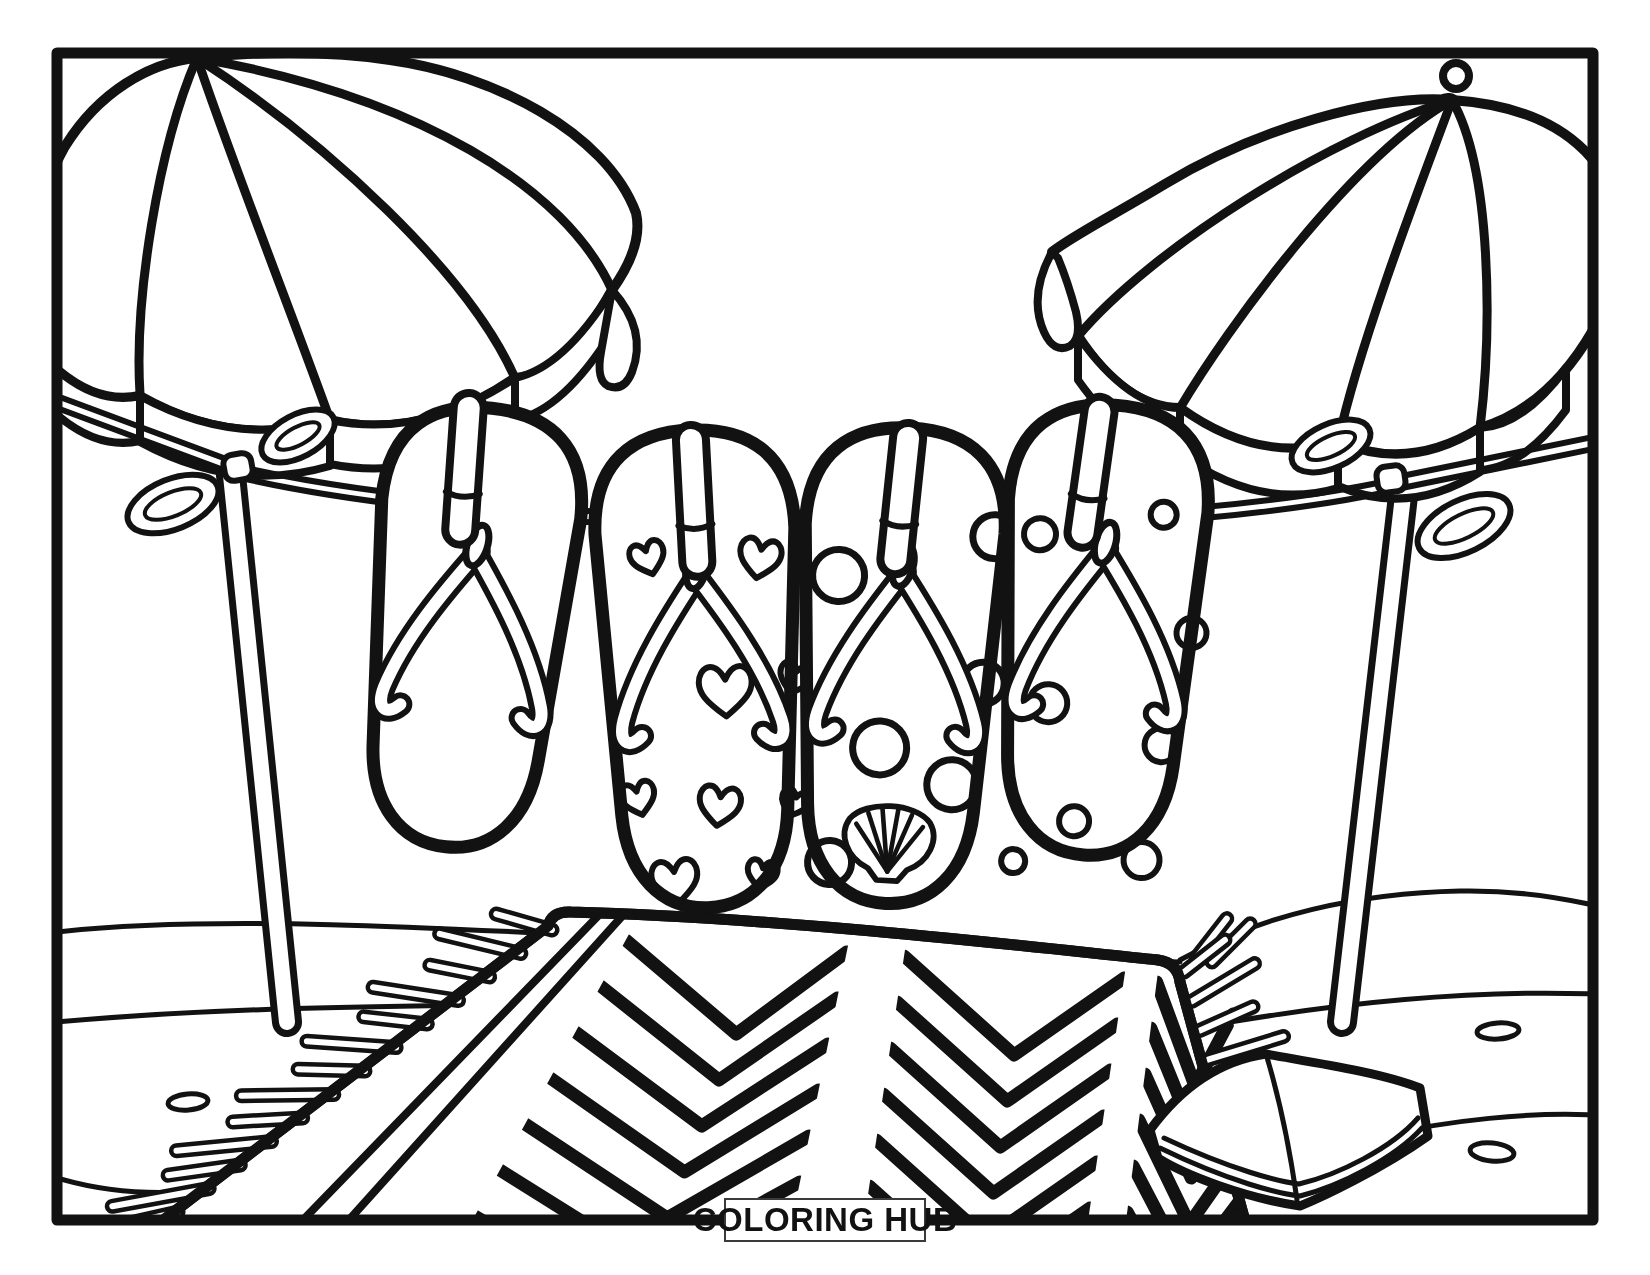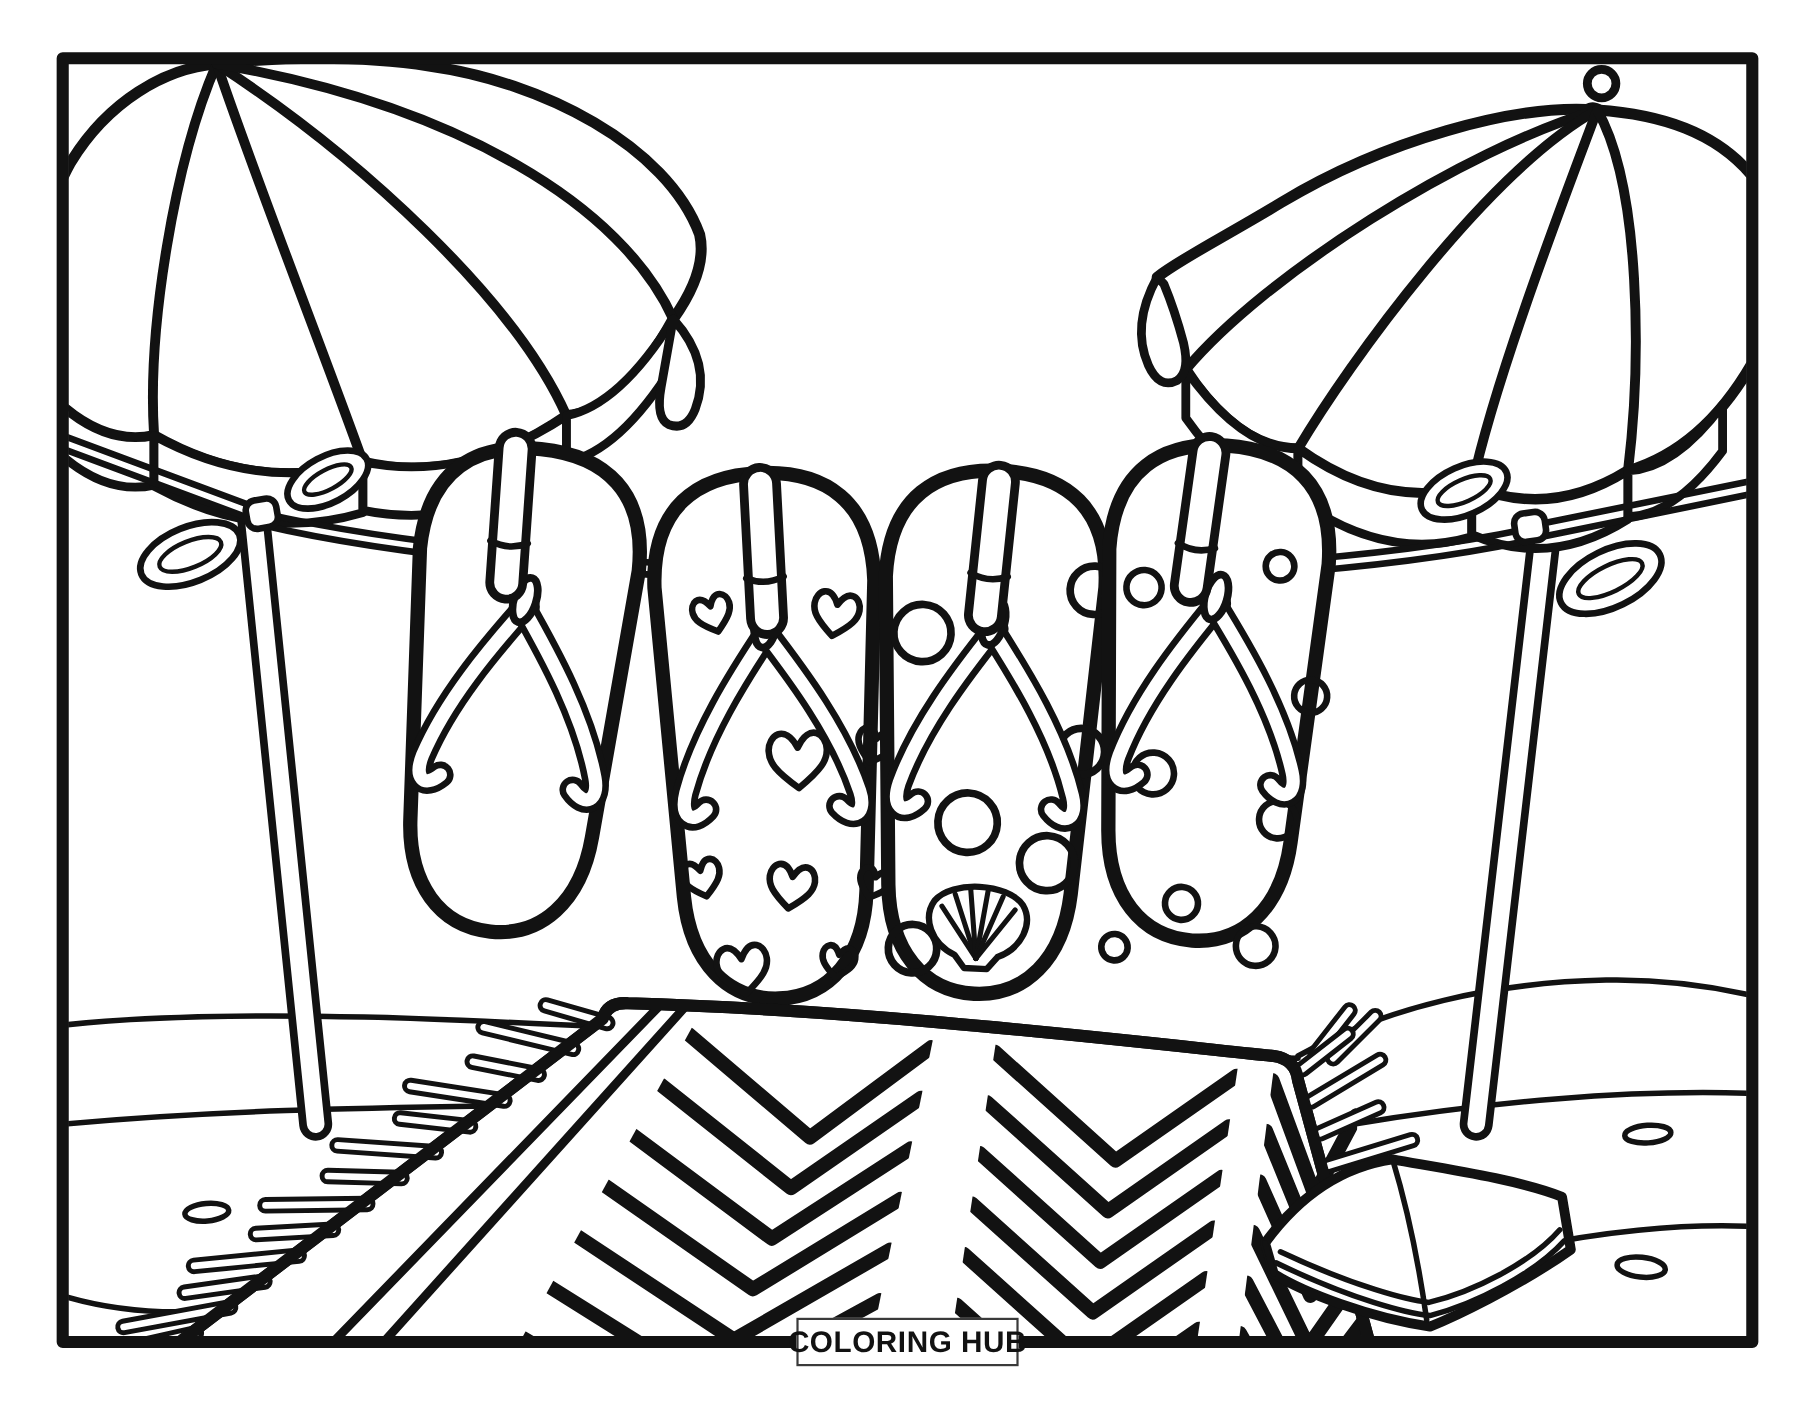--- a/index.html
+++ b/index.html
@@ -7,21 +7,21 @@
   .stage{position:relative;width:1650px;height:1275px;background:var(--paper);overflow:hidden;
          font-family:"Liberation Sans", sans-serif;}
   svg{position:absolute;left:0;top:0;}
   .s  {fill:none;stroke:var(--ink);stroke-linecap:round;stroke-linejoin:round;}
   .sf {fill:var(--paper);stroke:var(--ink);stroke-linecap:round;stroke-linejoin:round;}
   .w  {fill:none;stroke:var(--paper);stroke-linecap:round;stroke-linejoin:round;}
   .brand-badge{
     position:absolute;left:724px;top:1198px;width:202px;height:44px;
     box-sizing:border-box;background:var(--paper);border:2px solid var(--badge-border);
     display:flex;align-items:center;justify-content:center;
-    font-size:27px;font-weight:bold;letter-spacing:.5px;color:var(--ink);
+    font-size:33px;font-weight:bold;letter-spacing:.5px;color:var(--ink);
     font-family:"Liberation Sans", sans-serif; white-space:nowrap;
   }
 </style>
 </head>
 <body>
 
 <div class="stage">
 <svg id="scene" width="1650" height="1275" viewBox="0 0 1650 1275">
   <defs>
     <clipPath id="frameClip">

